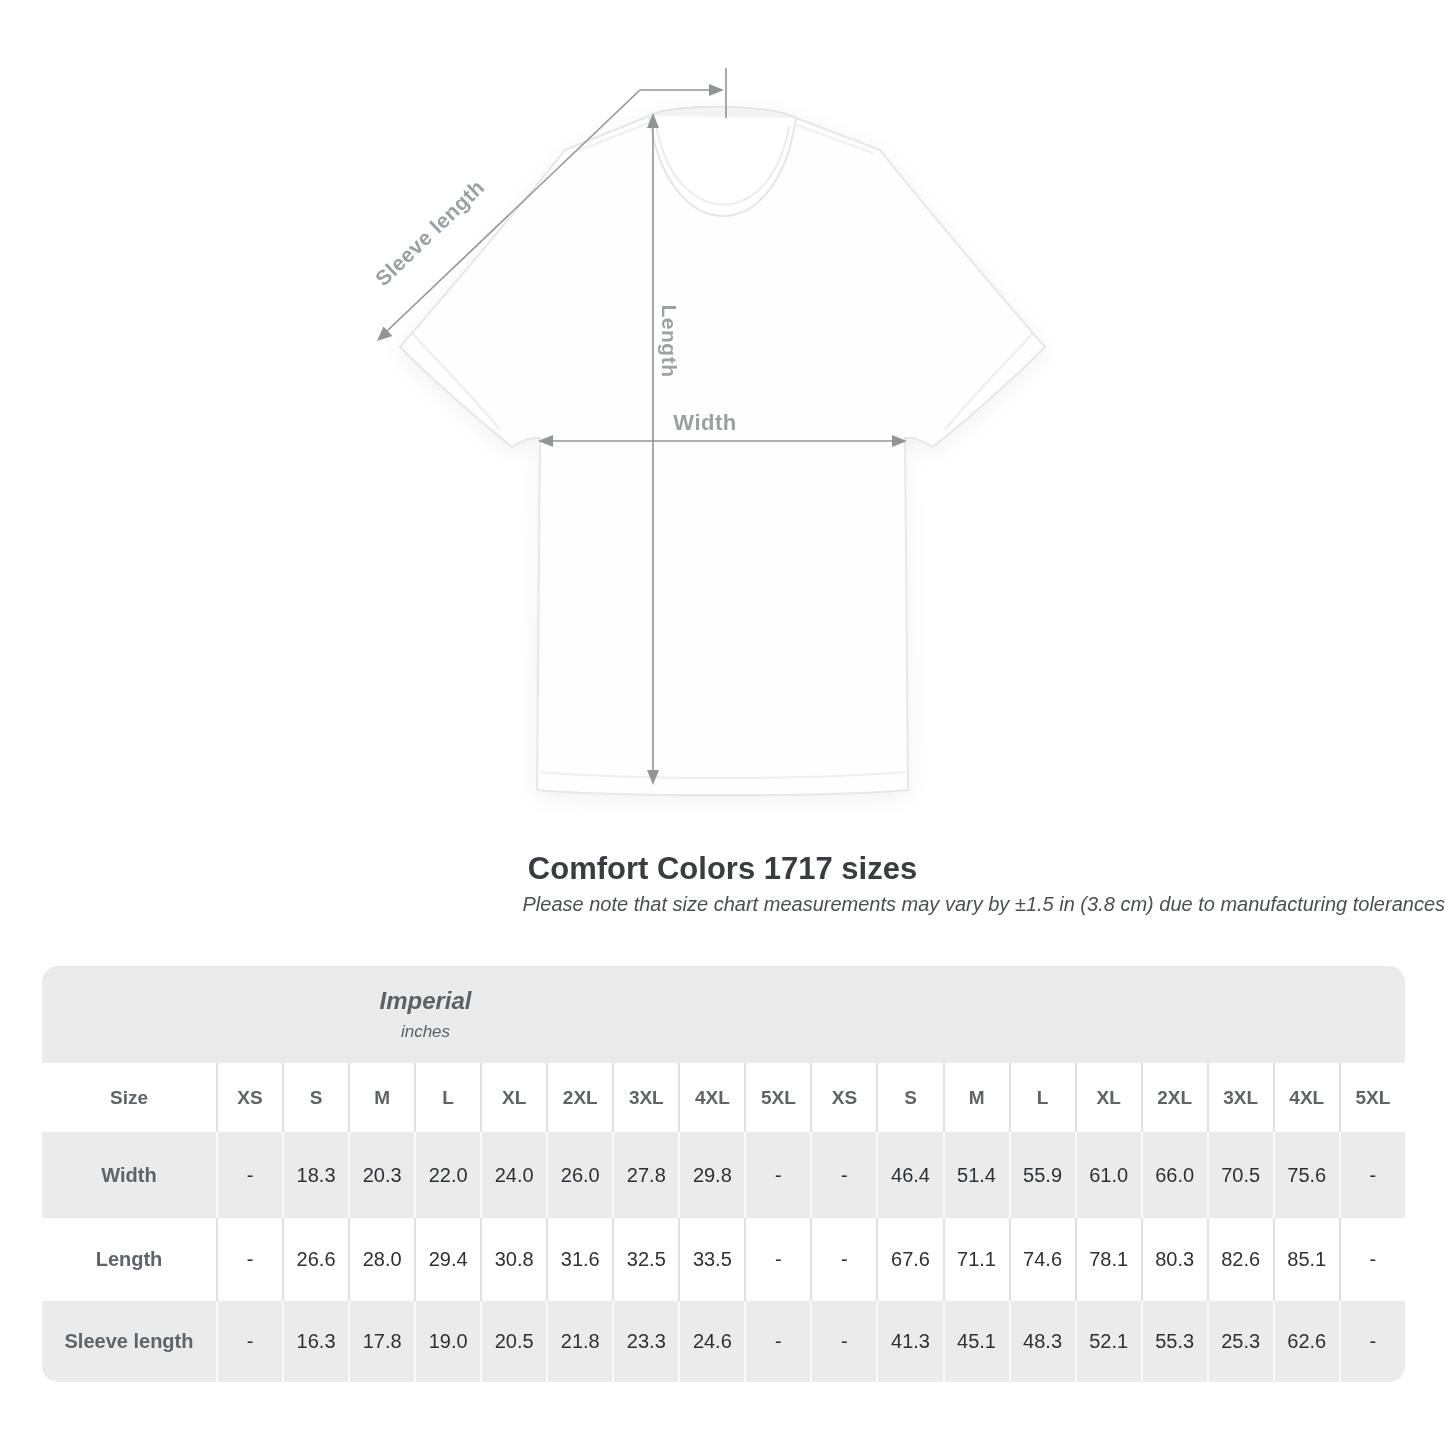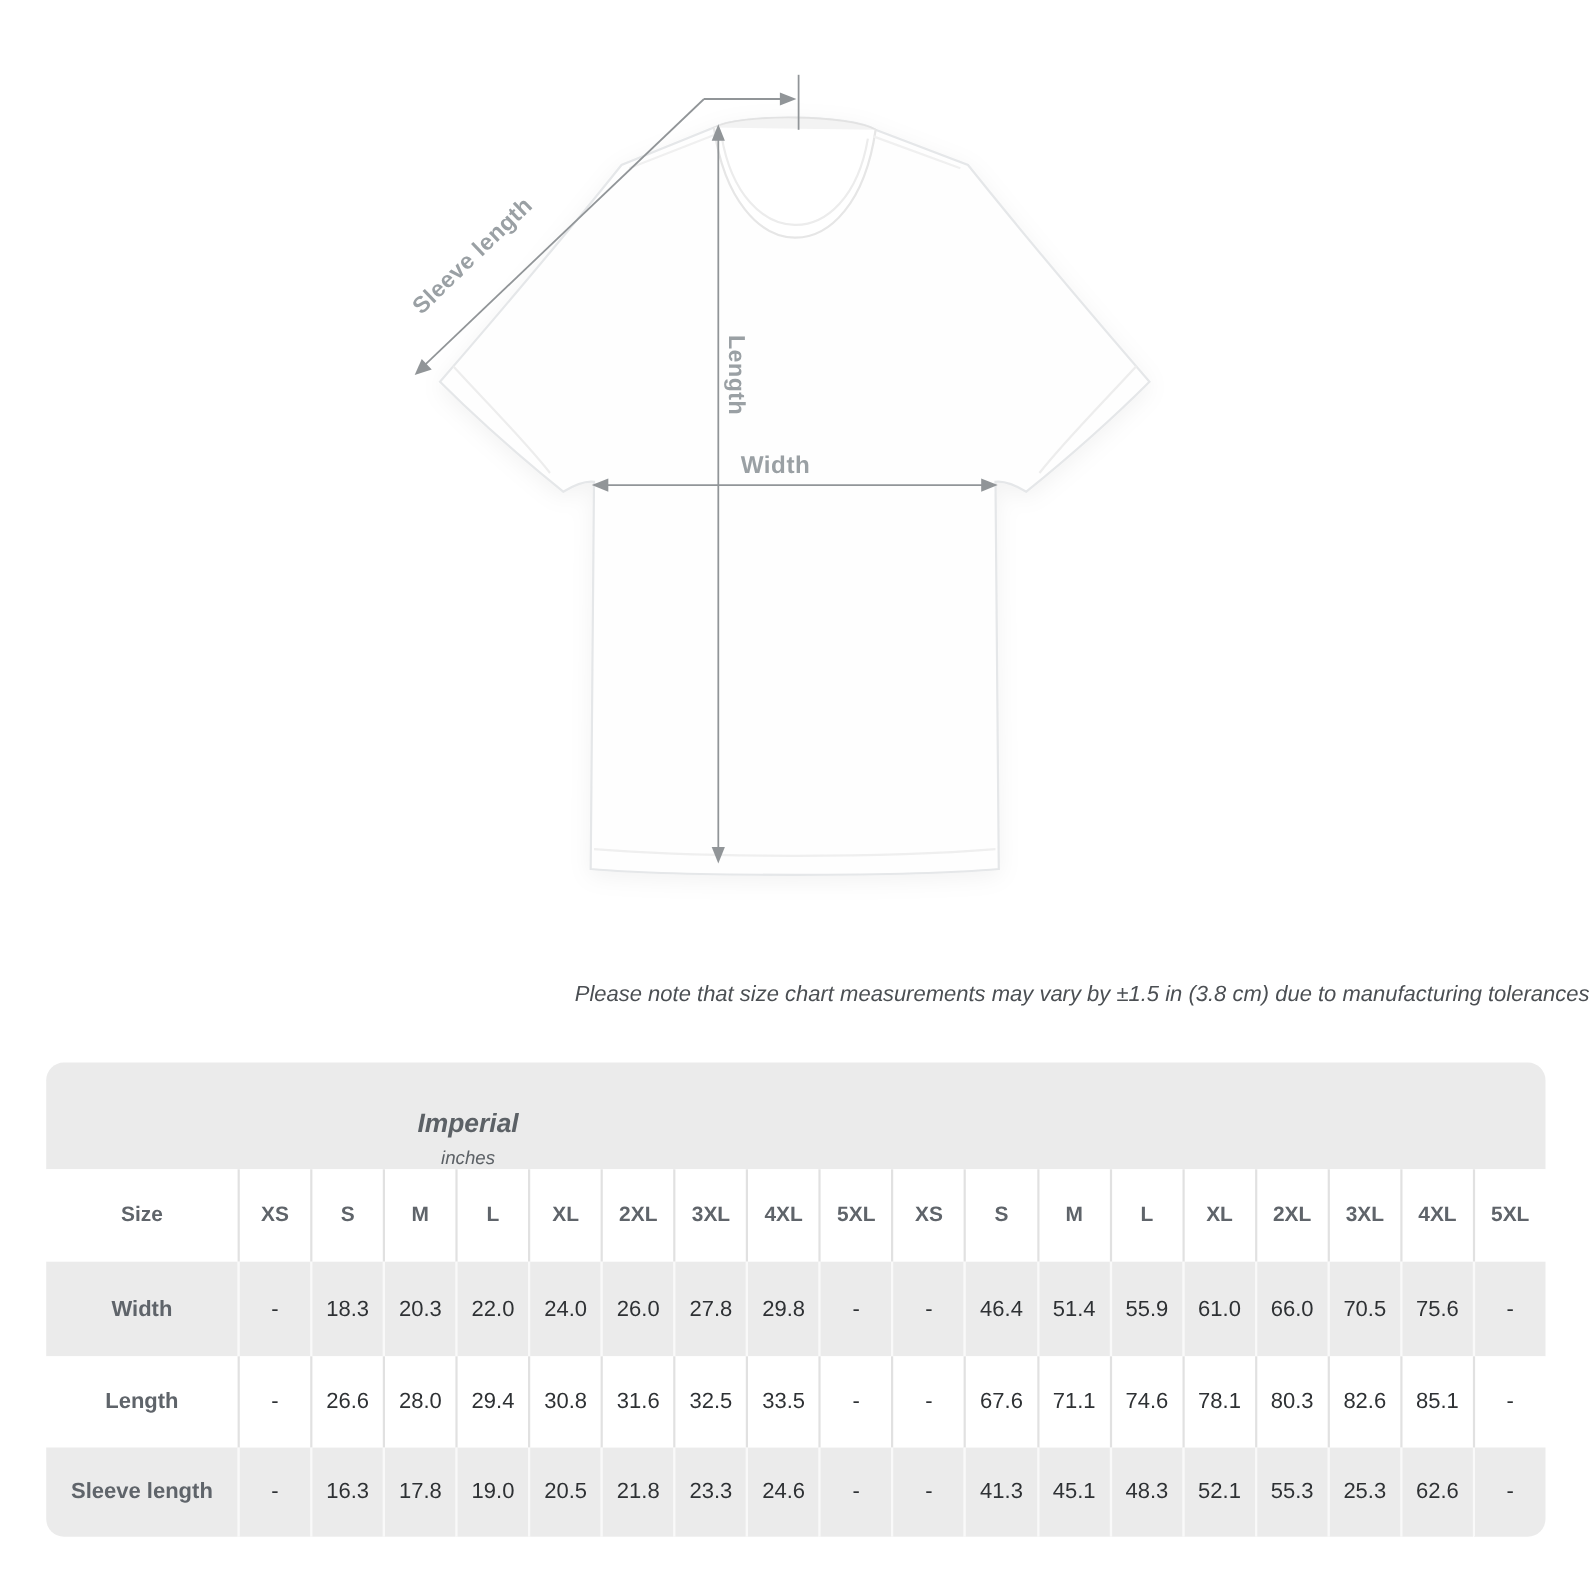--- a/index.html
+++ b/index.html
@@ -24,35 +24,35 @@
     font-size:31px;font-weight:bold;color:#393d41;margin:0;
   }
   .note{
     position:absolute;left:0;top:893px;width:1445px;text-align:right;
     font-size:20px;font-style:italic;color:#4b4f53;margin:0;
   }
   
   .size-table{position:absolute;left:42px;top:966px;width:1363px;}
   .band{
     height:97px;background:#ebebeb;border-radius:16px 16px 0 0;
-    display:flex;align-items:flex-end;
+    display:flex;align-items:center;
   }
   .band .half{display:flex;flex-direction:column;align-items:center;justify-content:center;}
   .band .half.imperial{width:767px;}
   .band .half.metric{flex:1;}
   .band .sys{font-size:24px;font-weight:bold;font-style:italic;color:#5c6166;}
   .band .unit{font-size:17px;font-style:italic;color:#5c6166;margin-top:7px;}
   table.grid{width:1363px;border-collapse:separate;border-spacing:0;table-layout:fixed;}
   table.grid col.label-col{width:174px;}
   table.grid th,table.grid td{
     text-align:center;vertical-align:middle;padding:0;
     border-left:2px solid transparent;overflow:hidden;
   }
   table.grid th:first-child,table.grid td:first-child{border-left:none;}
-  tr.r-head{height:84px;}
+  tr.r-head{height:69px;}
   tr.r-head th{background:#ffffff;border-left-color:#e1e1e1;
     font-size:19px;font-weight:bold;color:#5f646a;}
   tbody tr:nth-child(1){height:86px;}
   tbody tr:nth-child(2){height:83px;}
   tbody tr:nth-child(3){height:81px;}
   tr.r-gray td{background:#ebebeb;border-left-color:#f9f9f9;}
   tr.r-white td{background:#ffffff;border-left-color:#e1e1e1;}
   table.grid td{font-size:20px;color:#2e3134;}
   table.grid td.rowlabel{font-size:20px;font-weight:bold;color:#5f646a;}
   tbody tr:last-child td:first-child{border-radius:0 0 0 16px;}
@@ -117,20 +117,21 @@
           <polygon points="907,441 892,435 892,447" stroke="none"></polygon>
         </g>
       </g>
     </svg>
 
     <div class="dlabel sleeve">Sleeve length</div>
     <div class="dlabel length">Length</div>
     <div class="dlabel width">Width</div>
   </div>
 
+  <h1 class="title">Comfort Colors 1717 sizes</h1>
   <p class="note">Please note that size chart measurements may vary by ±1.5 in (3.8 cm) due to manufacturing tolerances</p>
 
   <div class="size-table">
     <div class="band">
       <div class="half imperial">
         <div class="sys">Imperial</div>
         <div class="unit">inches</div>
       </div>
     </div>
     <table class="grid" id="size-grid">

